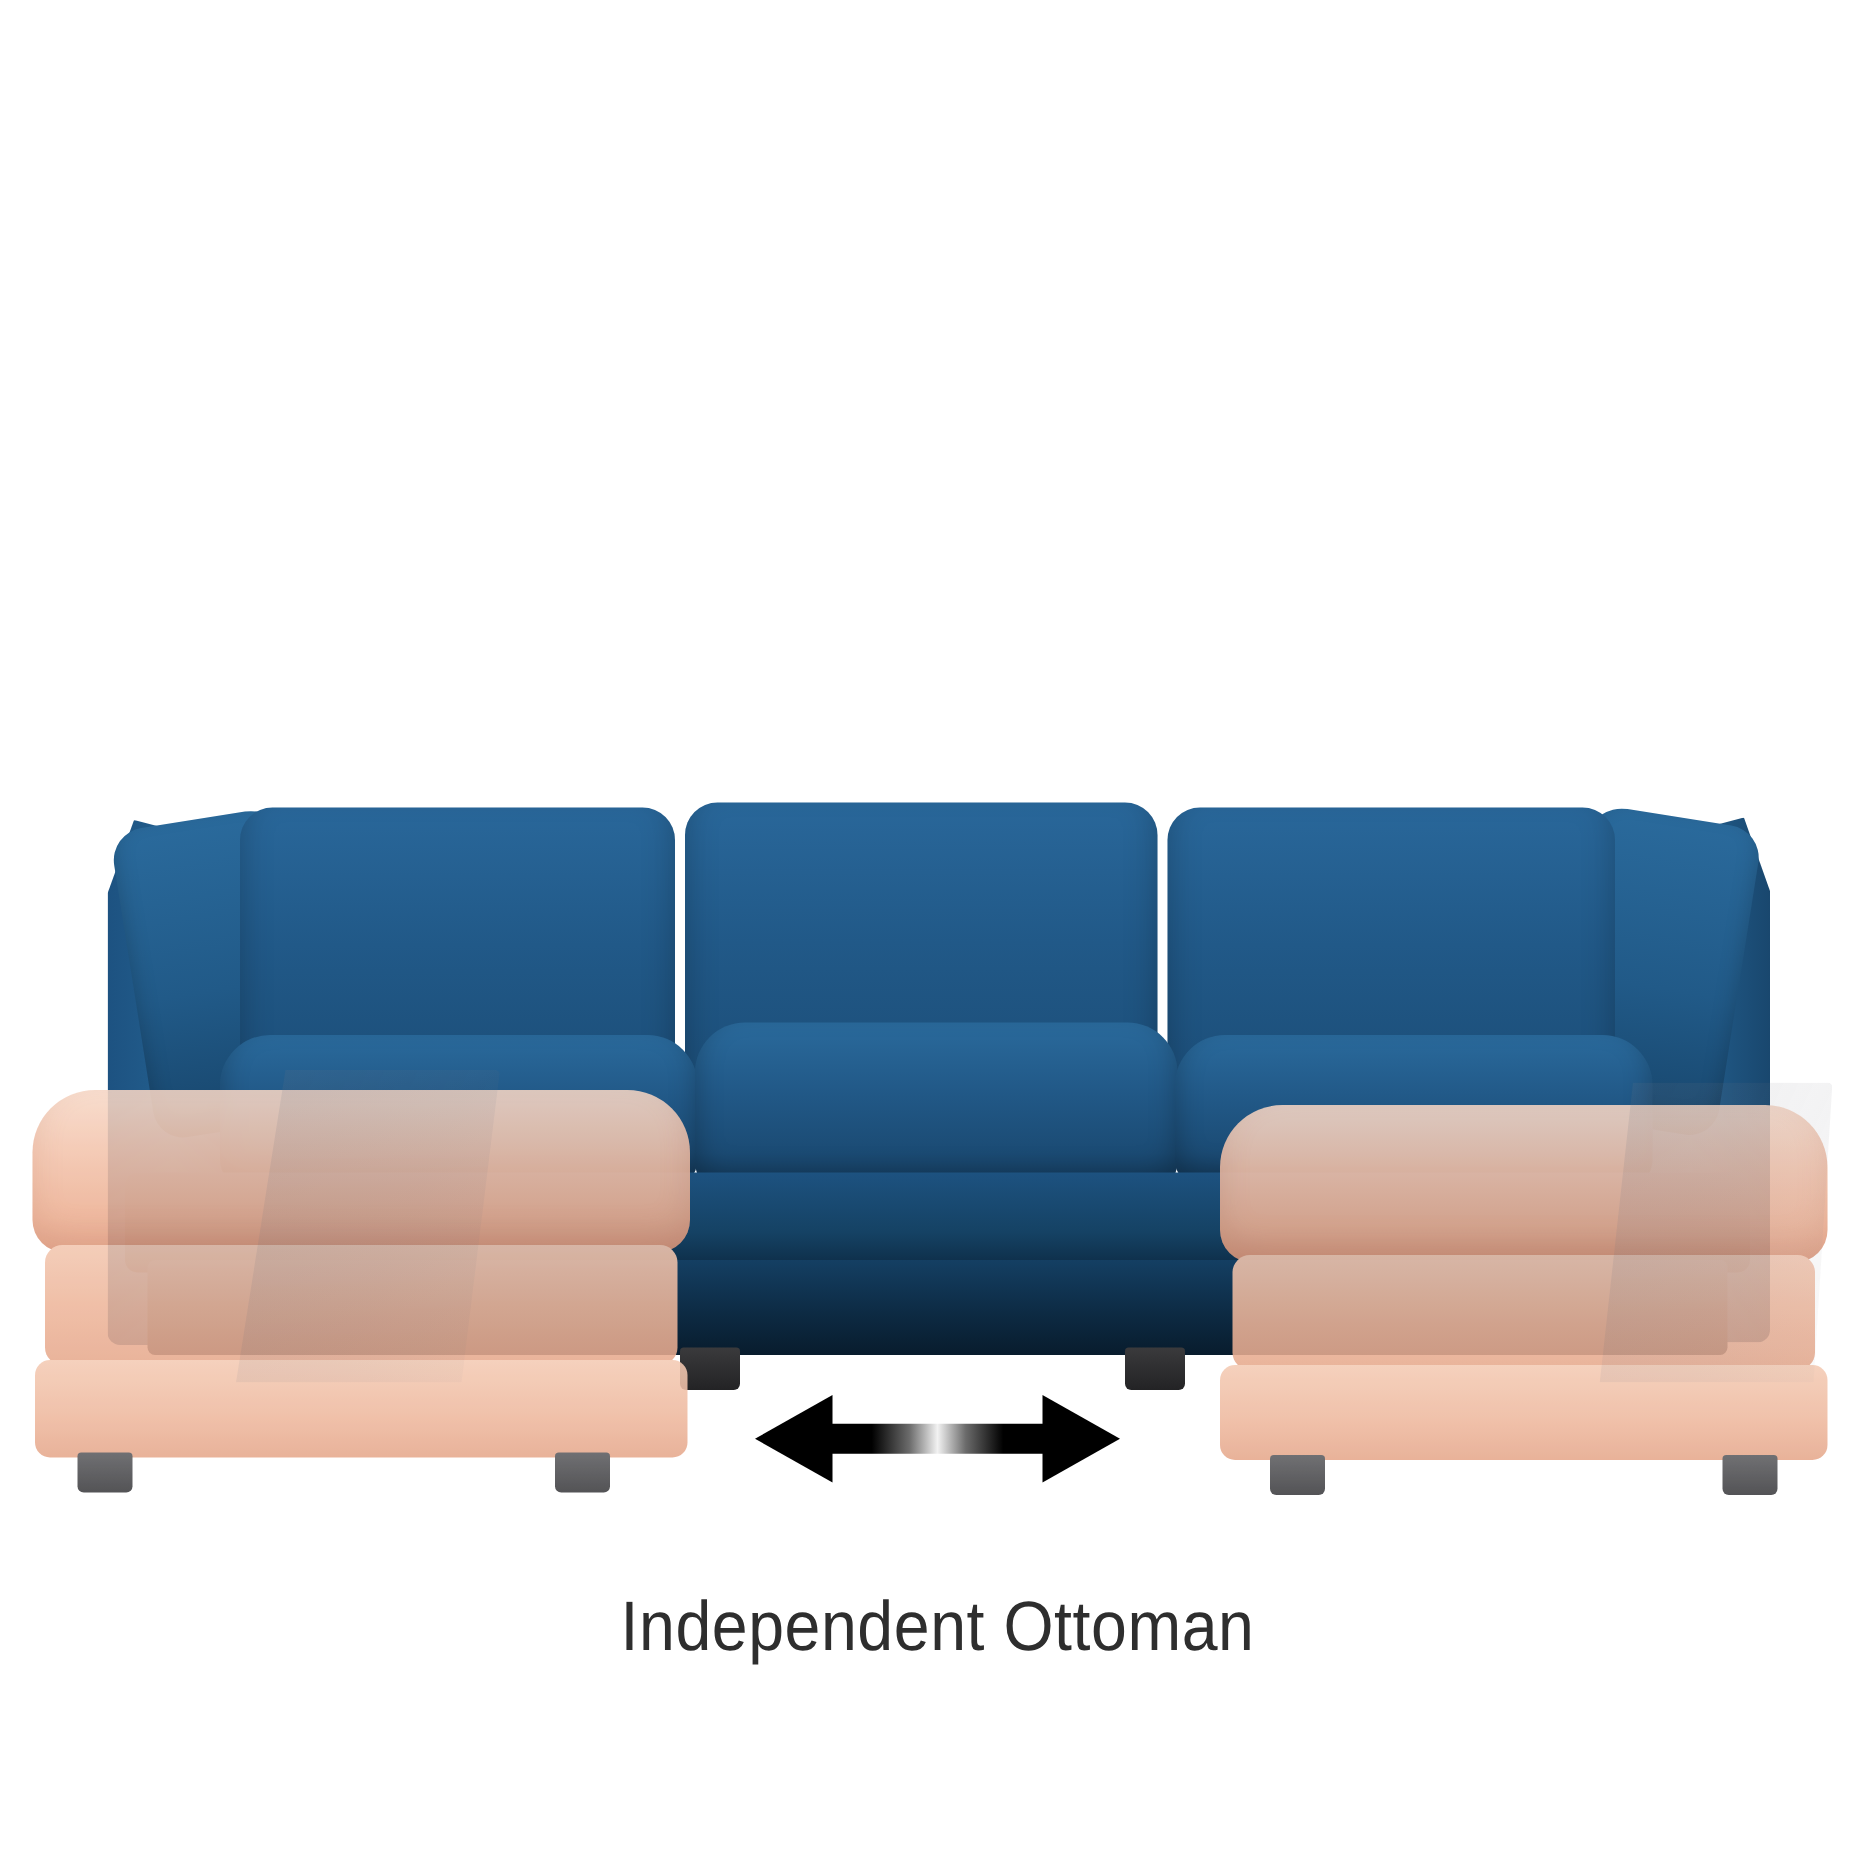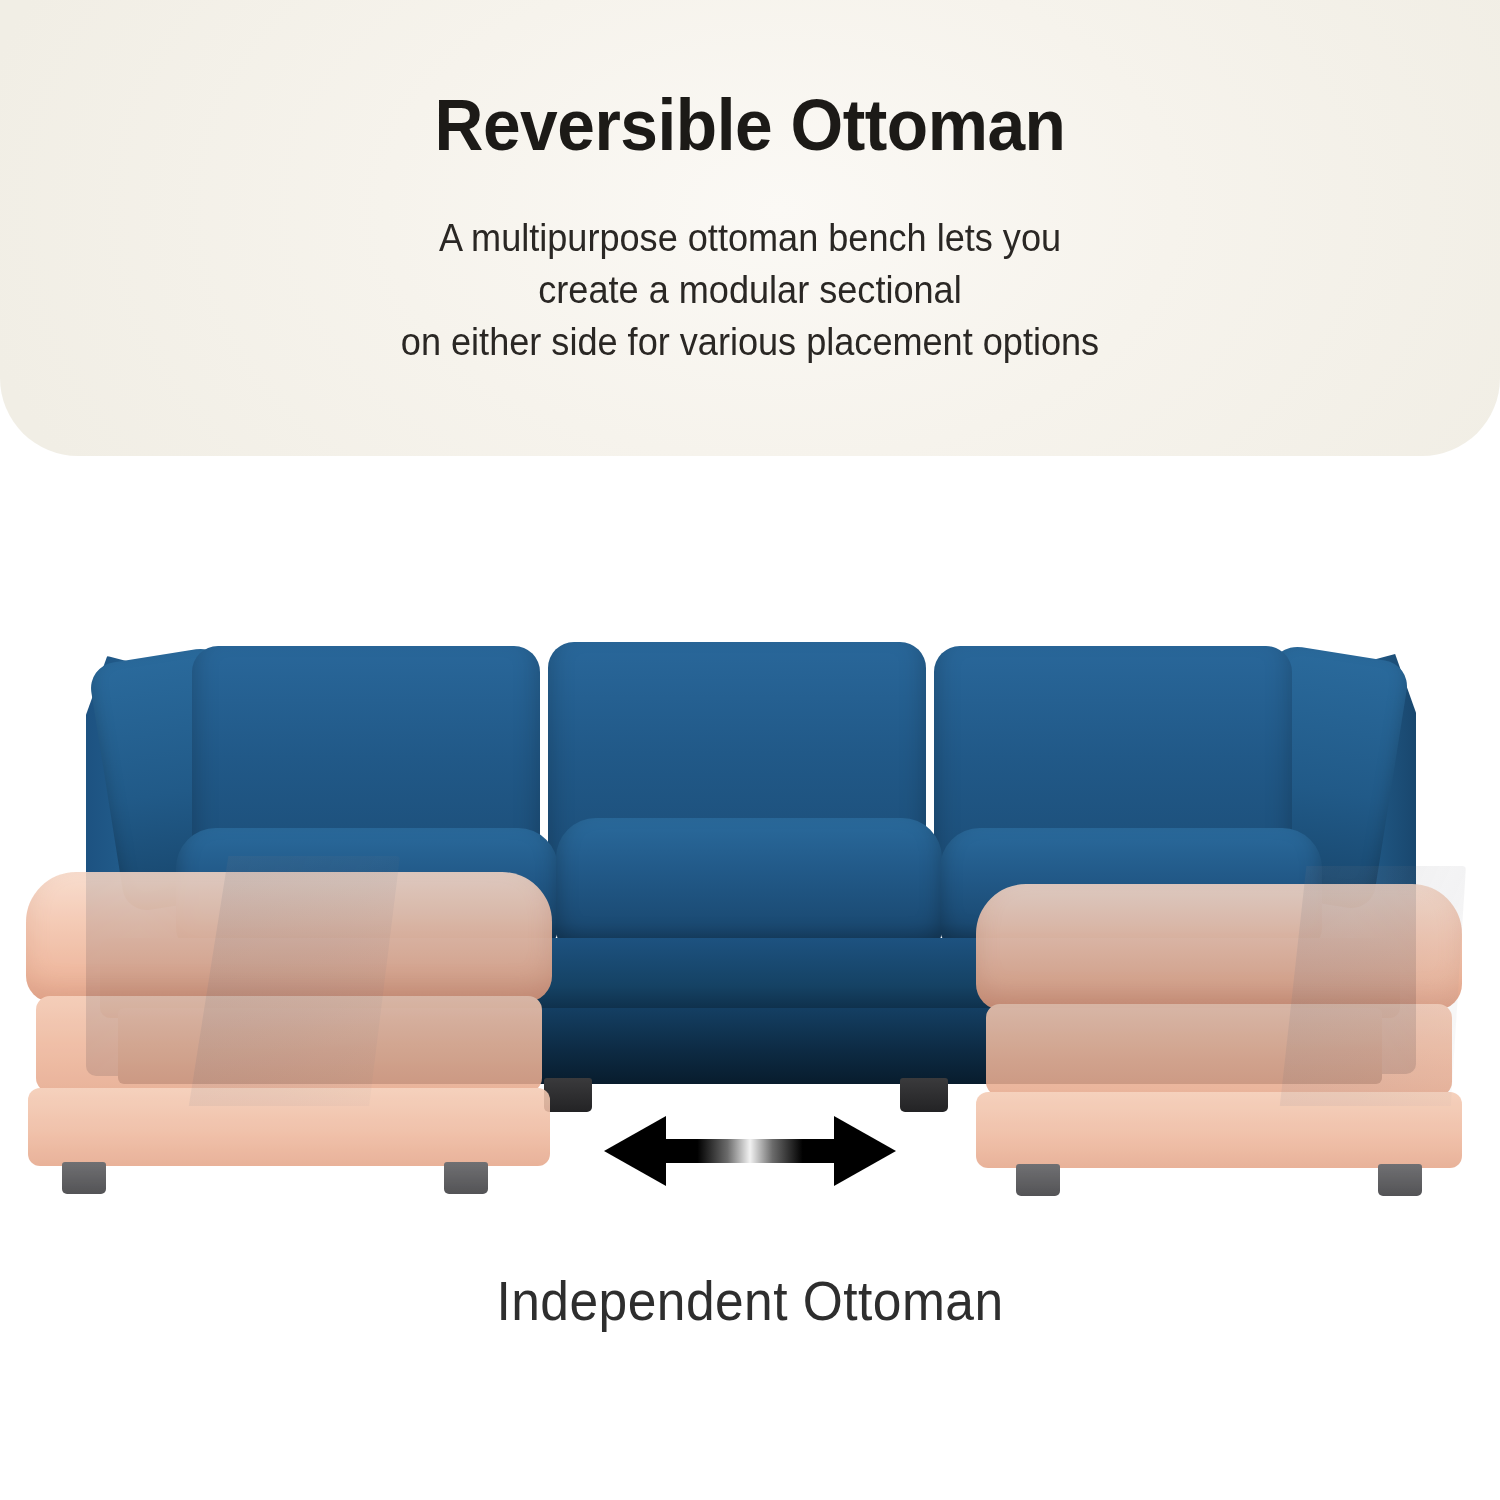--- a/index.html
+++ b/index.html
@@ -198,28 +198,20 @@
     letter-spacing: 0.5px;
     font-family: "Liberation Sans Narrow", "Liberation Sans", "DejaVu Sans Condensed", sans-serif;
     transform: scaleX(0.92);
   }
 </style>
 </head>
 <body>
 
 <div id="page">
 
-  <div id="header-panel">
-    <div id="header-title">Reversible Ottoman</div>
-    <div id="header-sub">
-      <span class="subline">A multipurpose ottoman bench lets you</span>
-      <span class="subline">create a modular sectional</span>
-      <span class="subline">on either side for various placement options</span>
-    </div>
-  </div>
 
   <div id="stage">
 
     <div class="piece" style="left:0;top:0;width:1500px;height:790px;">
 
       <div class="piece arm rib-blue-v" style="left:86px;top:200px;width:118px;height:420px;
                   clip-path: polygon(18% 0%, 100% 6%, 100% 100%, 0% 100%, 0% 14%);"></div>
 
       <div class="piece throw-pillow rib-blue" style="left:106px;top:198px;width:140px;height:250px;transform:rotate(-9deg);
                   border-radius:26px 30px 24px 24px;"></div>

